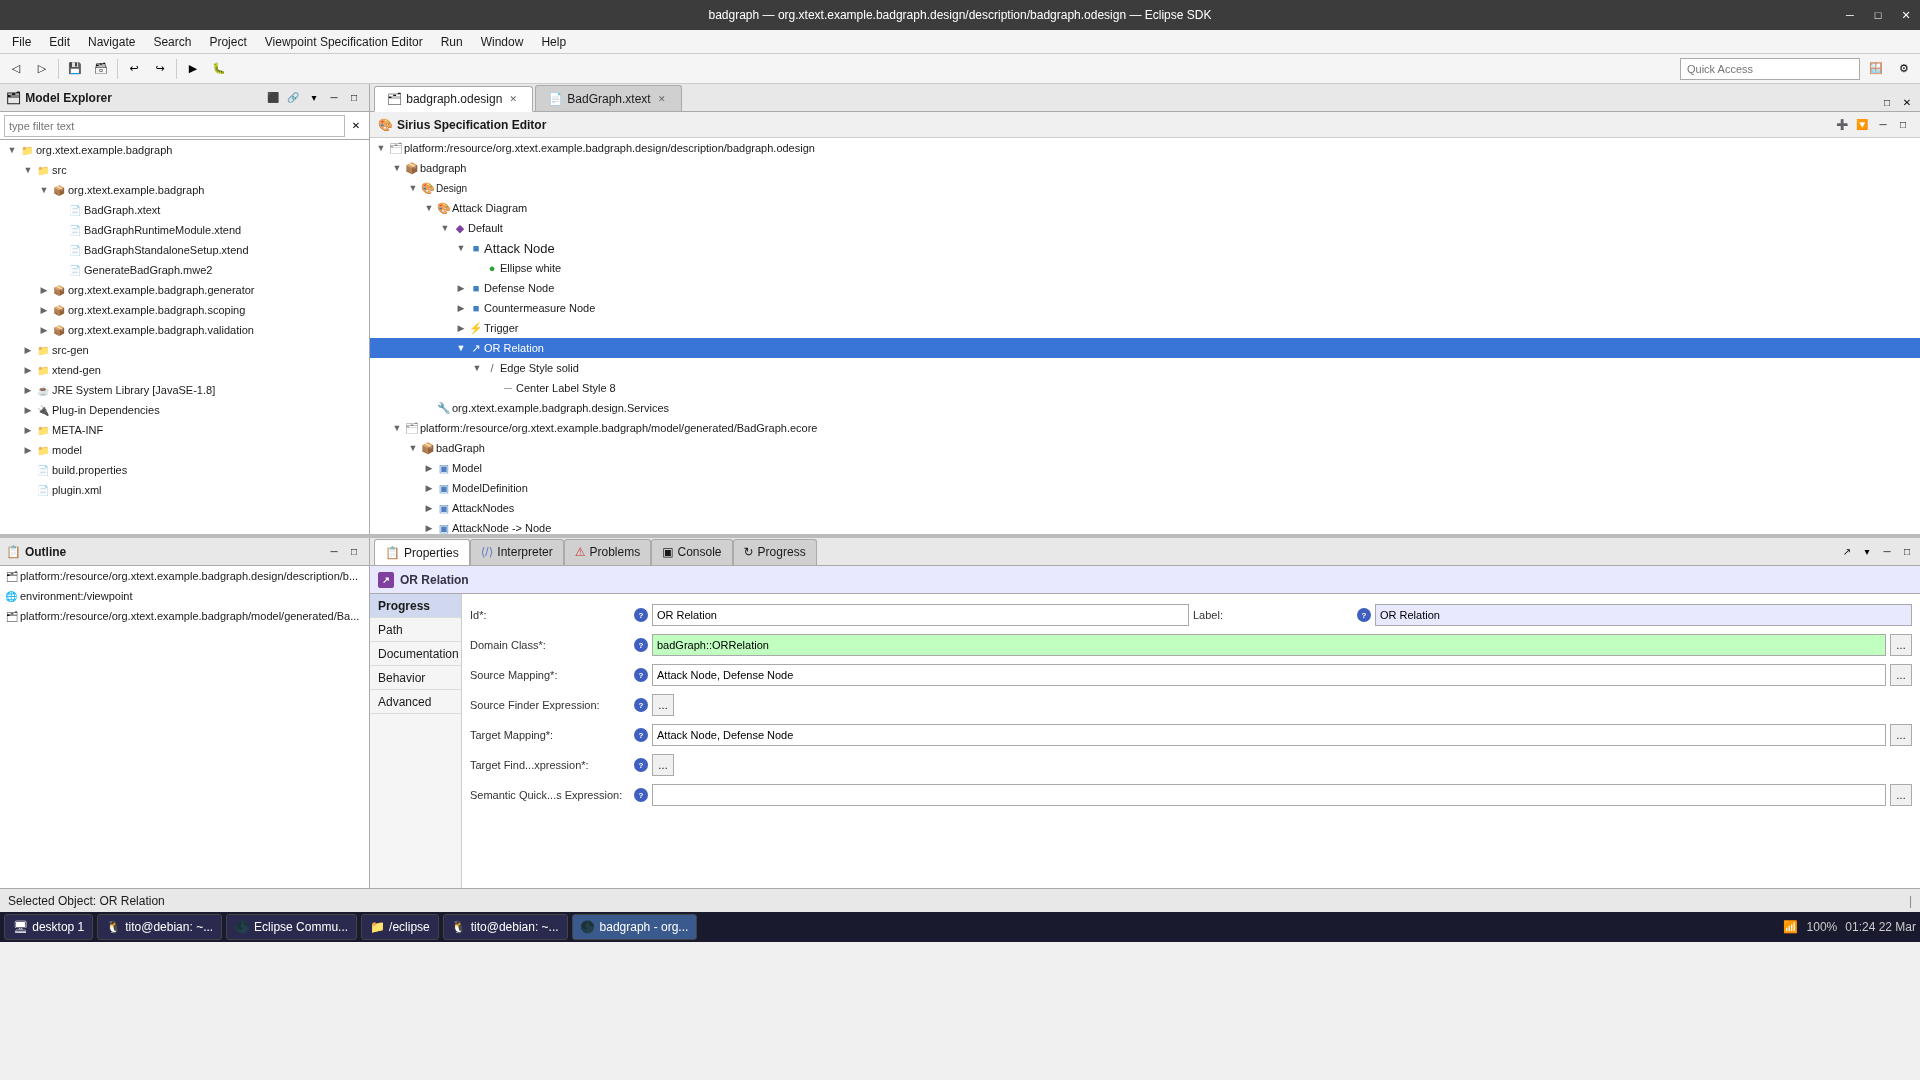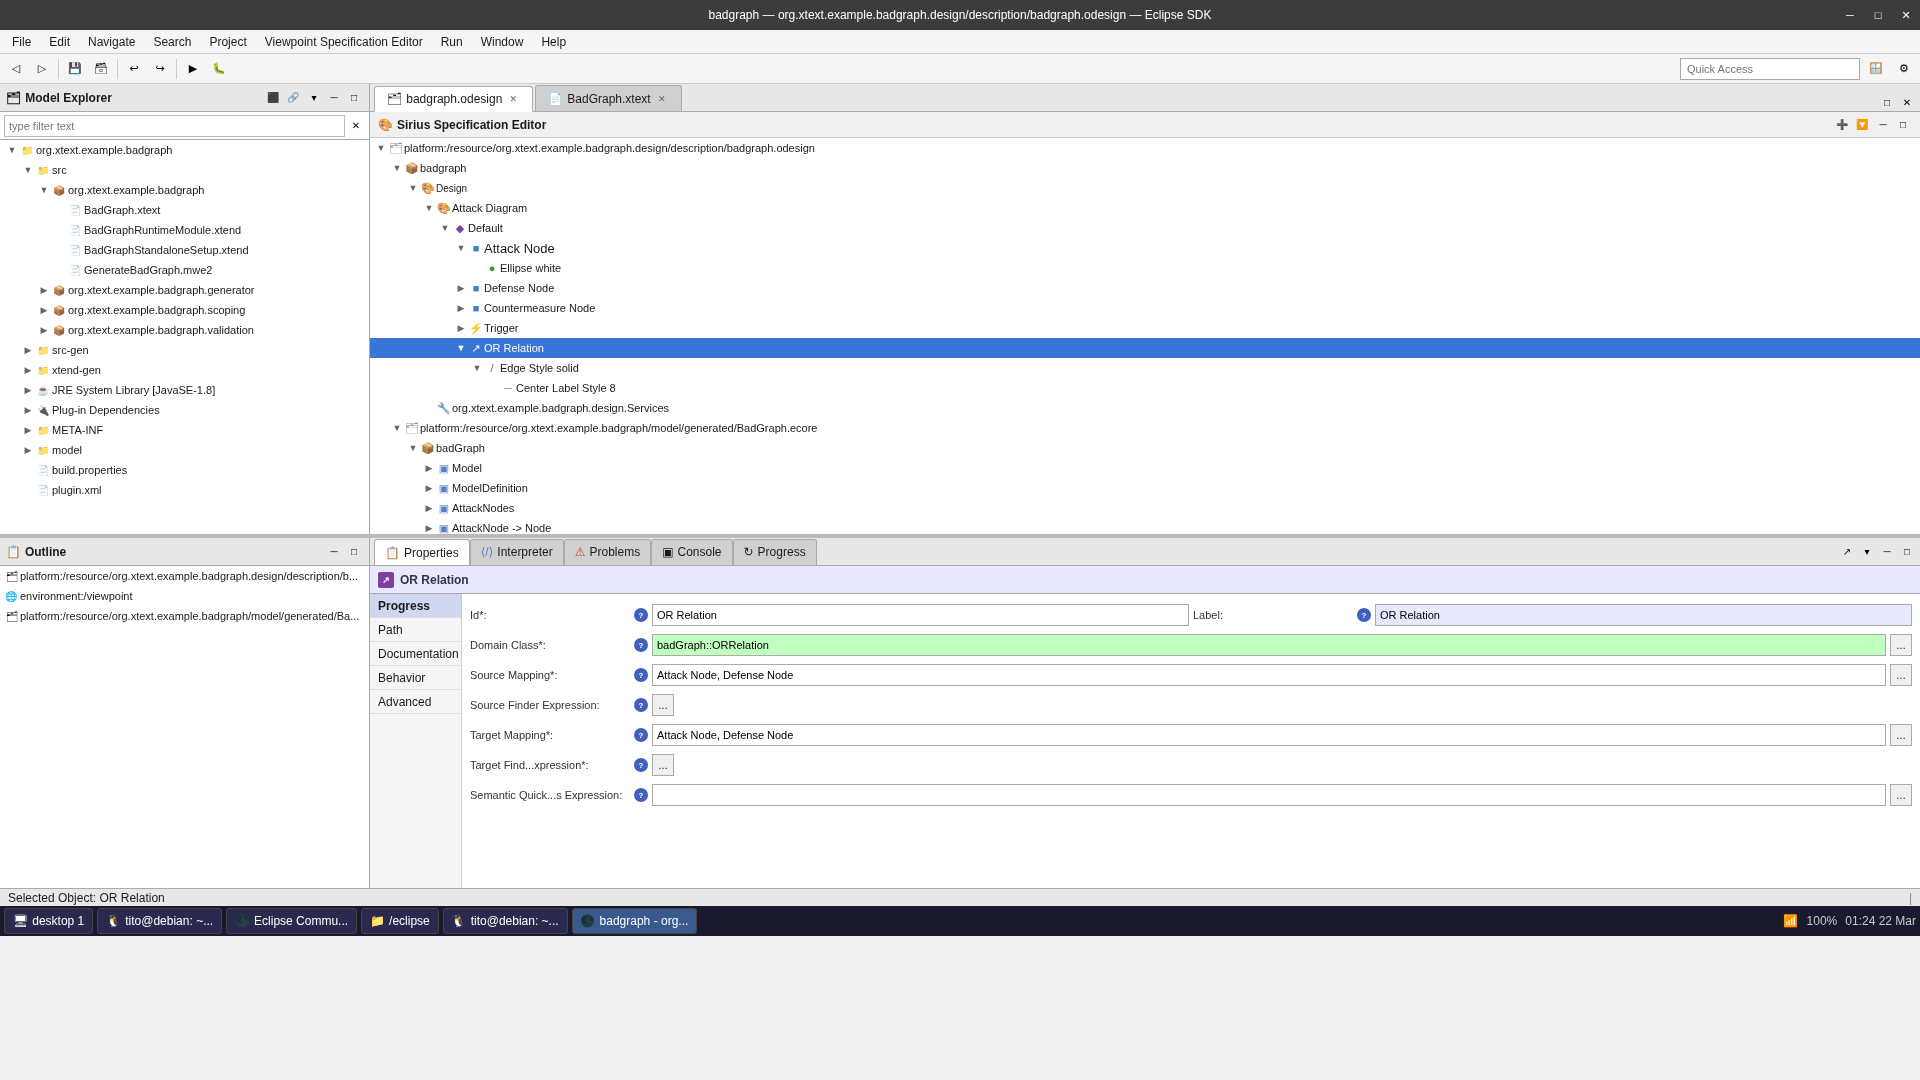--- a/index.html
+++ b/index.html
@@ -352,21 +352,21 @@
       display: flex; align-items: center; gap: 4px;
       flex: 1;
     }
     .props-double-right {
       display: flex; align-items: center; gap: 4px;
       flex: 1;
     }
 
     
     .status-bar {
-      height: 18px;
+      height: 24px;
       background: #e8e8e8;
       border-top: 1px solid #aaa;
       display: flex;
       align-items: center;
       padding: 0 8px;
       font-size: 11px;
       gap: 8px;
     }
     .status-right {
       margin-left: auto;

